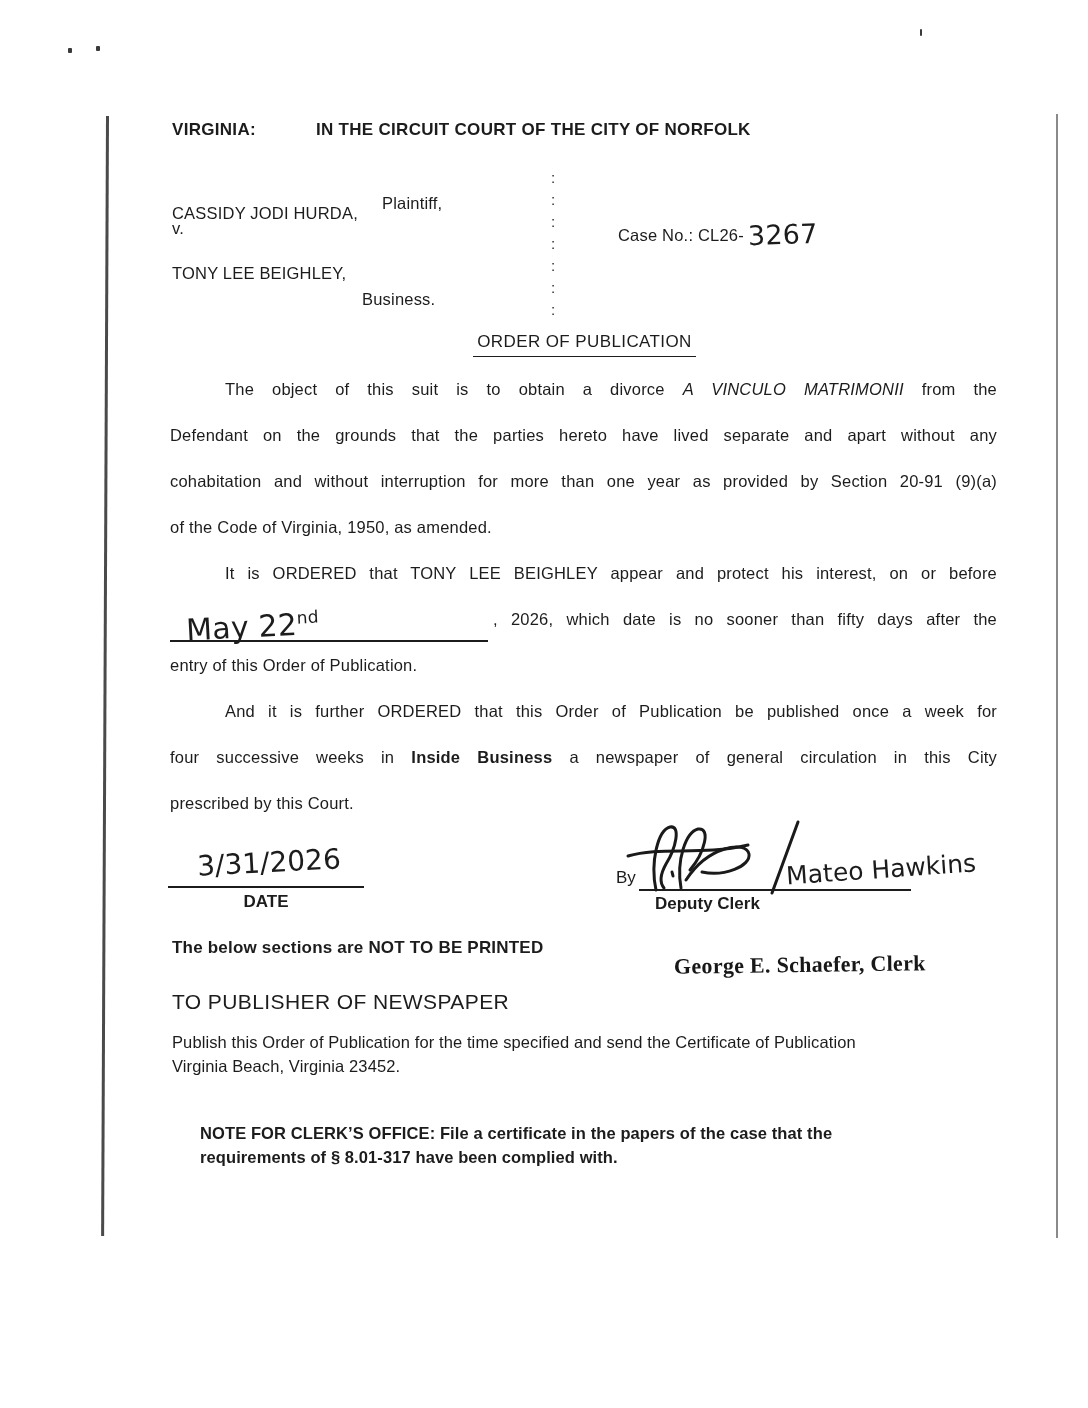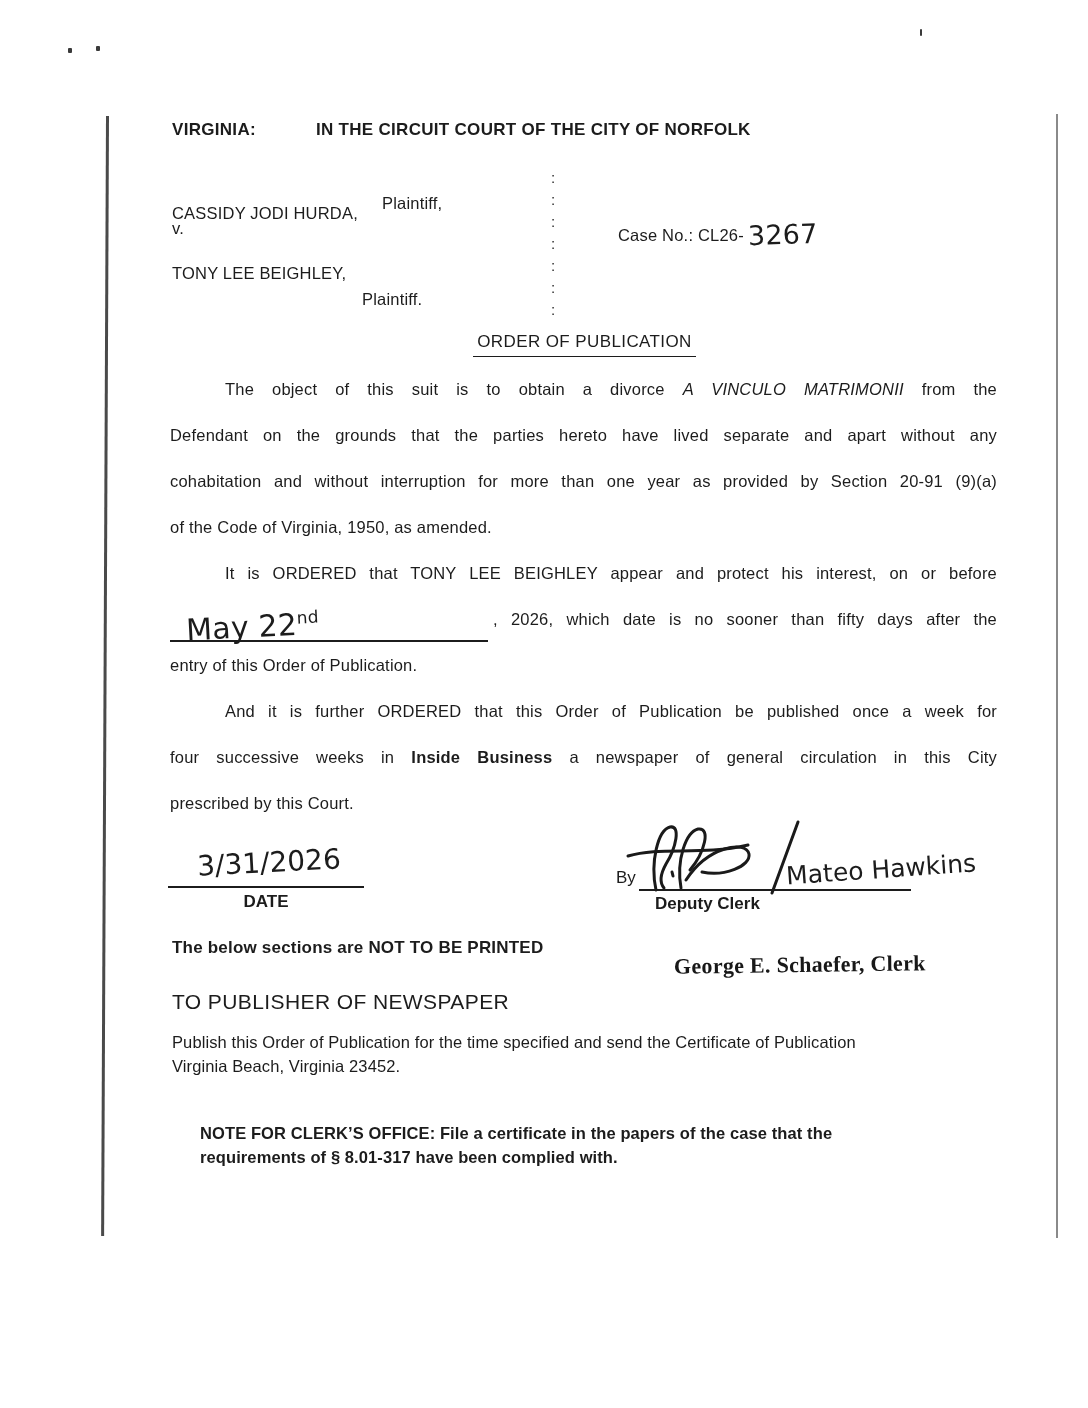--- a/index.html
+++ b/index.html
@@ -74,21 +74,21 @@
 
 <div class="abs header">
   <span>VIRGINIA:</span>
   <span>IN THE CIRCUIT COURT OF THE CITY OF NORFOLK</span>
 </div>
 
 <div class="abs t" style="left:172px; top:168px;margin-top:36px;">CASSIDY JODI HURDA,</div>
 <div class="abs t" style="left:360px; top:194px;margin-left:22px;">Plaintiff,</div>
 <div class="abs t" style="left:172px; top:219px;">v.</div>
 <div class="abs t" style="left:172px; top:264px;">TONY LEE BEIGHLEY,</div>
-<div class="abs t" style="left:362px; top:290px;">Plaintiff.</div>
+<div class="abs t" style="left:362px; top:290px;">Business.</div>
 <div class="abs colons">:
 :
 :
 :
 :
 :
 :</div>
 <div class="abs t caseno">
   <span>Case No.:  CL26-</span><span class="hand">3267</span>
 </div>

